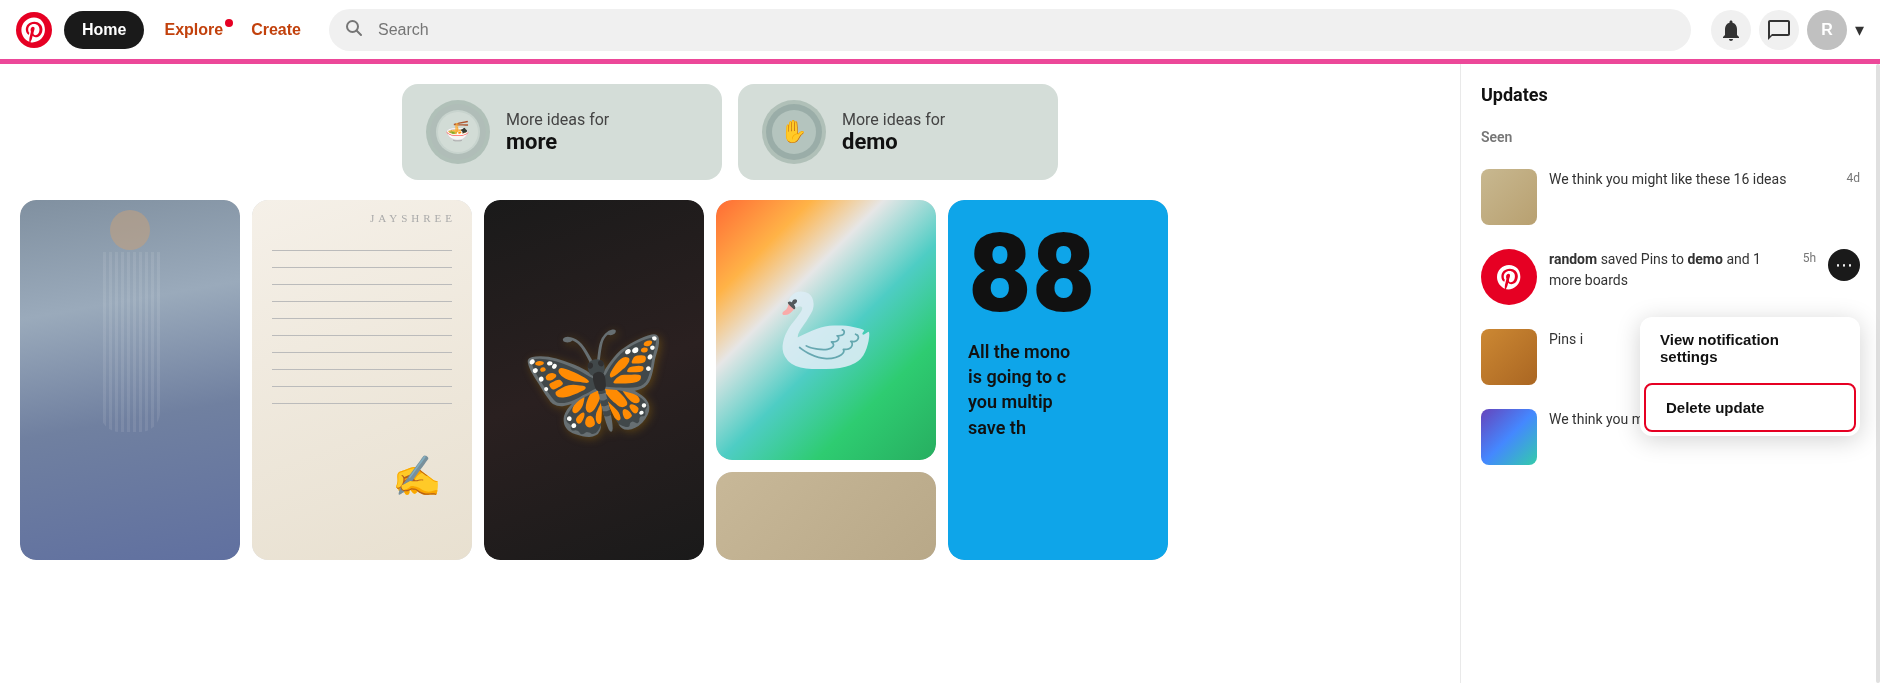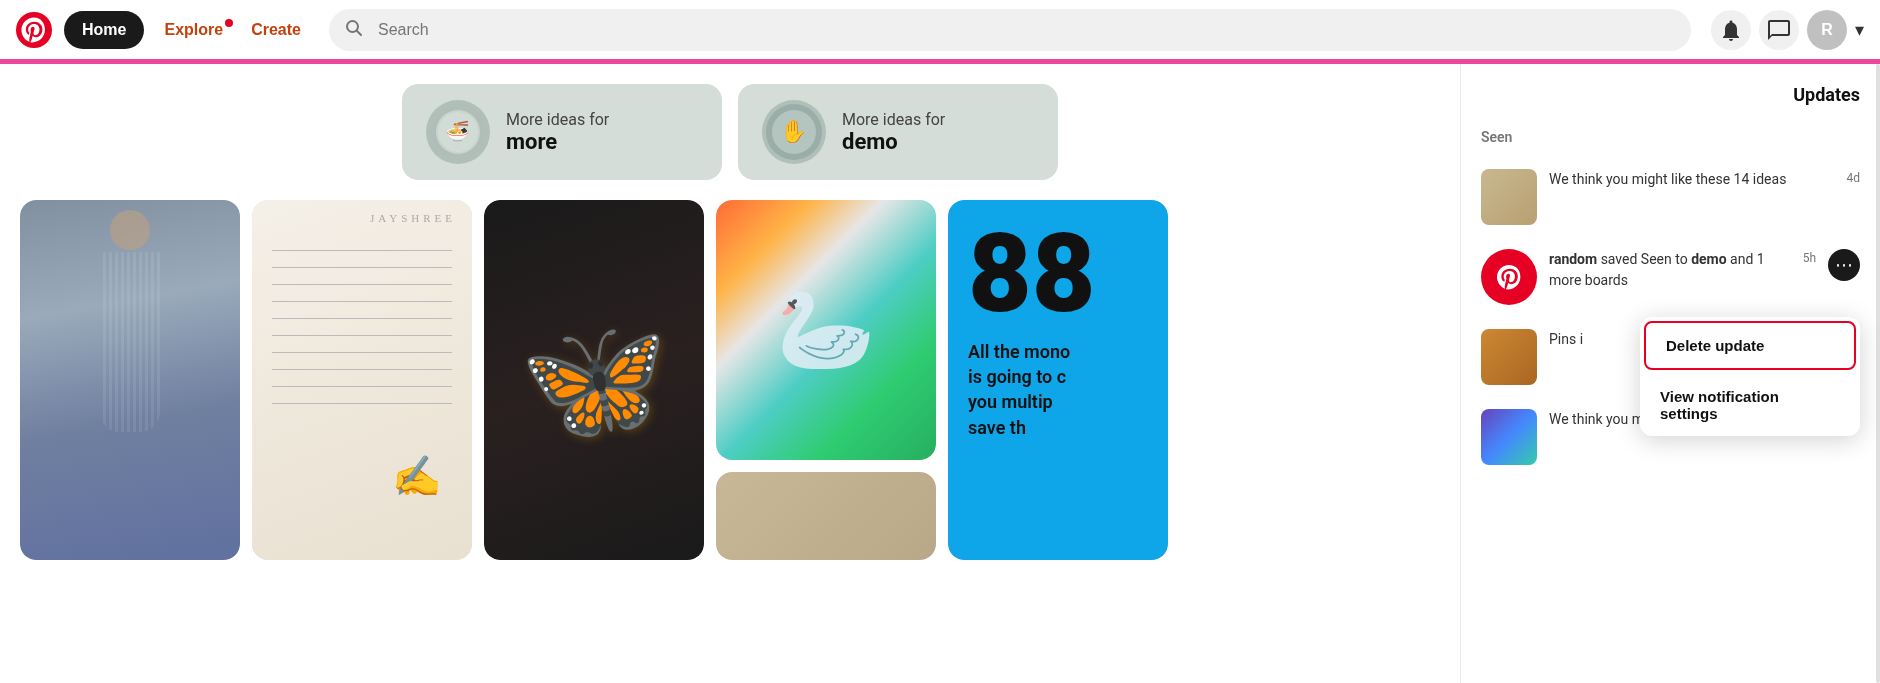--- a/index.html
+++ b/index.html
@@ -82,21 +82,21 @@
       border-radius: 16px; overflow: hidden; background: #e0e0e0; cursor: pointer;
       position: relative;
     }
 
     
     .sidebar-panel {
       width: 420px; background: #fff; border-left: 1px solid #e9e9e9;
       padding: 20px 0; overflow-y: auto; flex-shrink: 0; position: relative;
     }
     .panel-title {
-      text-align: right; font-size: 18px; font-weight: 700; color: #111;
+      text-align: left; font-size: 18px; font-weight: 700; color: #111;
       margin-bottom: 20px; padding: 0 20px;
     }
     .section-label {
       font-size: 14px; font-weight: 600; color: #767676;
       padding: 4px 20px 12px; text-transform: capitalize;
     }
 
     
     .notif-item {
       display: flex; align-items: flex-start; gap: 12px;
@@ -299,42 +299,42 @@
   <div class="sidebar-panel">
     <div class="scroll-indicator"></div>
 
     <div class="panel-title">Updates</div>
 
     <div class="section-label">Seen</div>
 
     <div class="notif-item">
       <div class="notif-thumb thumb-beige" style="border-radius:8px;background:linear-gradient(135deg,#c8b890,#b8a070);"></div>
       <div class="notif-content">
-        <span class="notif-text">We think you might like these 14 ideas</span>
+        <span class="notif-text">We think you might like these 16 ideas</span>
       </div>
       <span class="notif-time">4d</span>
     </div>
 
     <div class="notif-item" style="position:relative;">
       <div class="notif-thumb pinterest-icon">
         <svg width="28" height="28" viewBox="0 0 28 28" fill="none">
           <path d="M14 2C7.37 2 2 7.37 2 14c0 5.3 3.27 9.85 7.94 11.72-.11-.98-.21-2.48.04-3.55.22-.97 1.5-6.37 1.5-6.37s-.38-.77-.38-1.9c0-1.78 1.03-3.11 2.32-3.11 1.09 0 1.62.82 1.62 1.81 0 1.1-.7 2.75-1.07 4.28-.3 1.28.64 2.33 1.9 2.33 2.28 0 4.04-2.41 4.04-5.88 0-3.08-2.21-5.23-5.37-5.23-3.66 0-5.8 2.74-5.8 5.58 0 1.1.42 2.29.95 2.94.1.13.12.24.09.37-.1.4-.31 1.28-.36 1.46-.06.23-.19.29-.43.17-1.6-.75-2.6-3.1-2.6-4.99 0-4.06 2.95-7.79 8.51-7.79 4.47 0 7.94 3.18 7.94 7.44 0 4.43-2.79 8-6.67 8-1.3 0-2.53-.68-2.95-1.47l-.8 2.99c-.29 1.11-1.07 2.51-1.6 3.37.31.1.63.15.96.18.36.03.72.04 1.08.04 6.9 0 12.5-5.6 12.5-12.5S20.9 2 14 2z" fill="white"></path>
         </svg>
       </div>
       <div class="notif-content">
         <span class="notif-text">
-          <strong>random</strong><span> saved Seen to </span><strong>demo</strong><span> and 1 more boards</span>
+          <strong>random</strong><span> saved Pins to </span><strong>demo</strong><span> and 1 more boards</span>
         </span>
       </div>
       <span class="notif-time">5h</span>
       <button class="three-dot-btn">⋯</button>
 
       <div class="context-menu">
+        <button class="context-menu-item">View notification settings</button>
         <button class="context-menu-item danger">Delete update</button>
-        <button class="context-menu-item">View notification settings</button>
       </div>
     </div>
 
     <div class="notif-item">
       <div class="notif-thumb" style="background:linear-gradient(135deg,#cc8833,#aa6622);border-radius:8px;"></div>
       <div class="notif-content">
         <span class="notif-text">Pins i</span>
       </div>
       <span class="notif-time"></span>
     </div>

